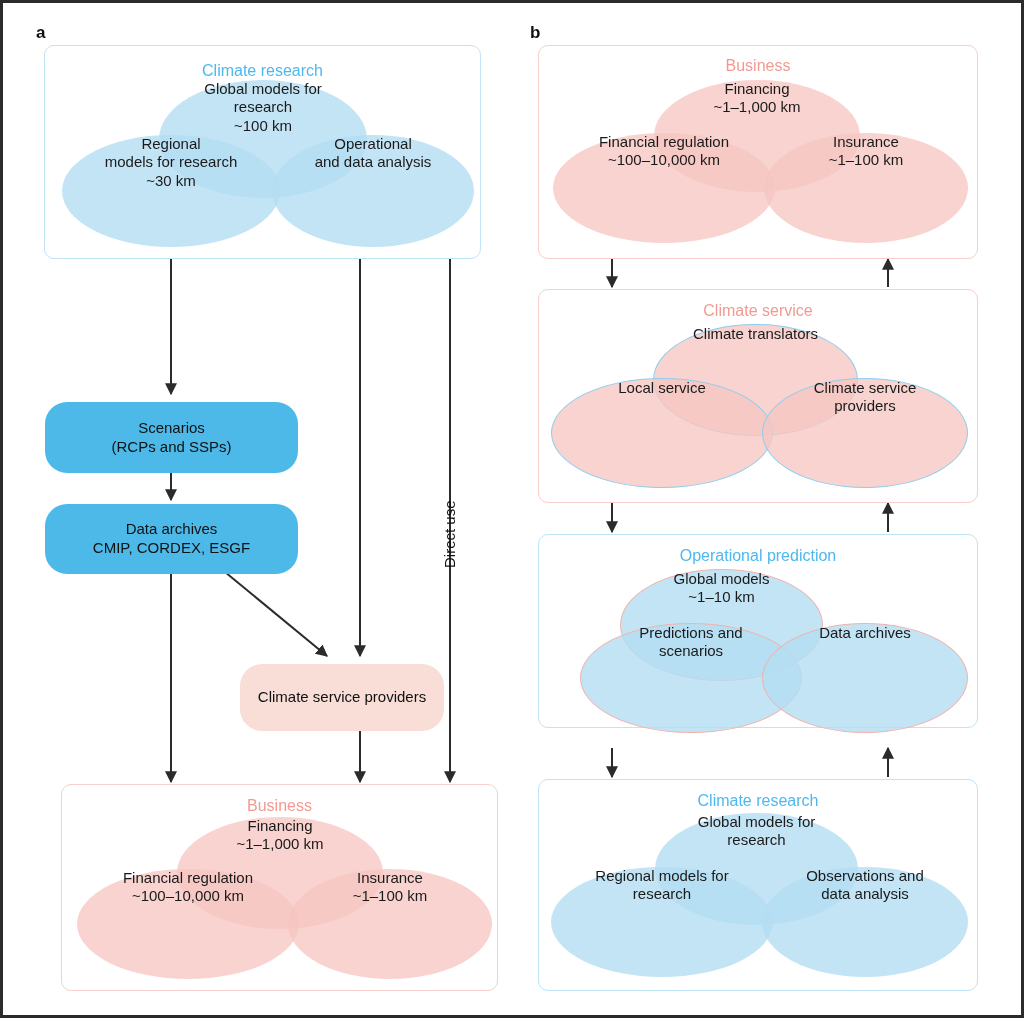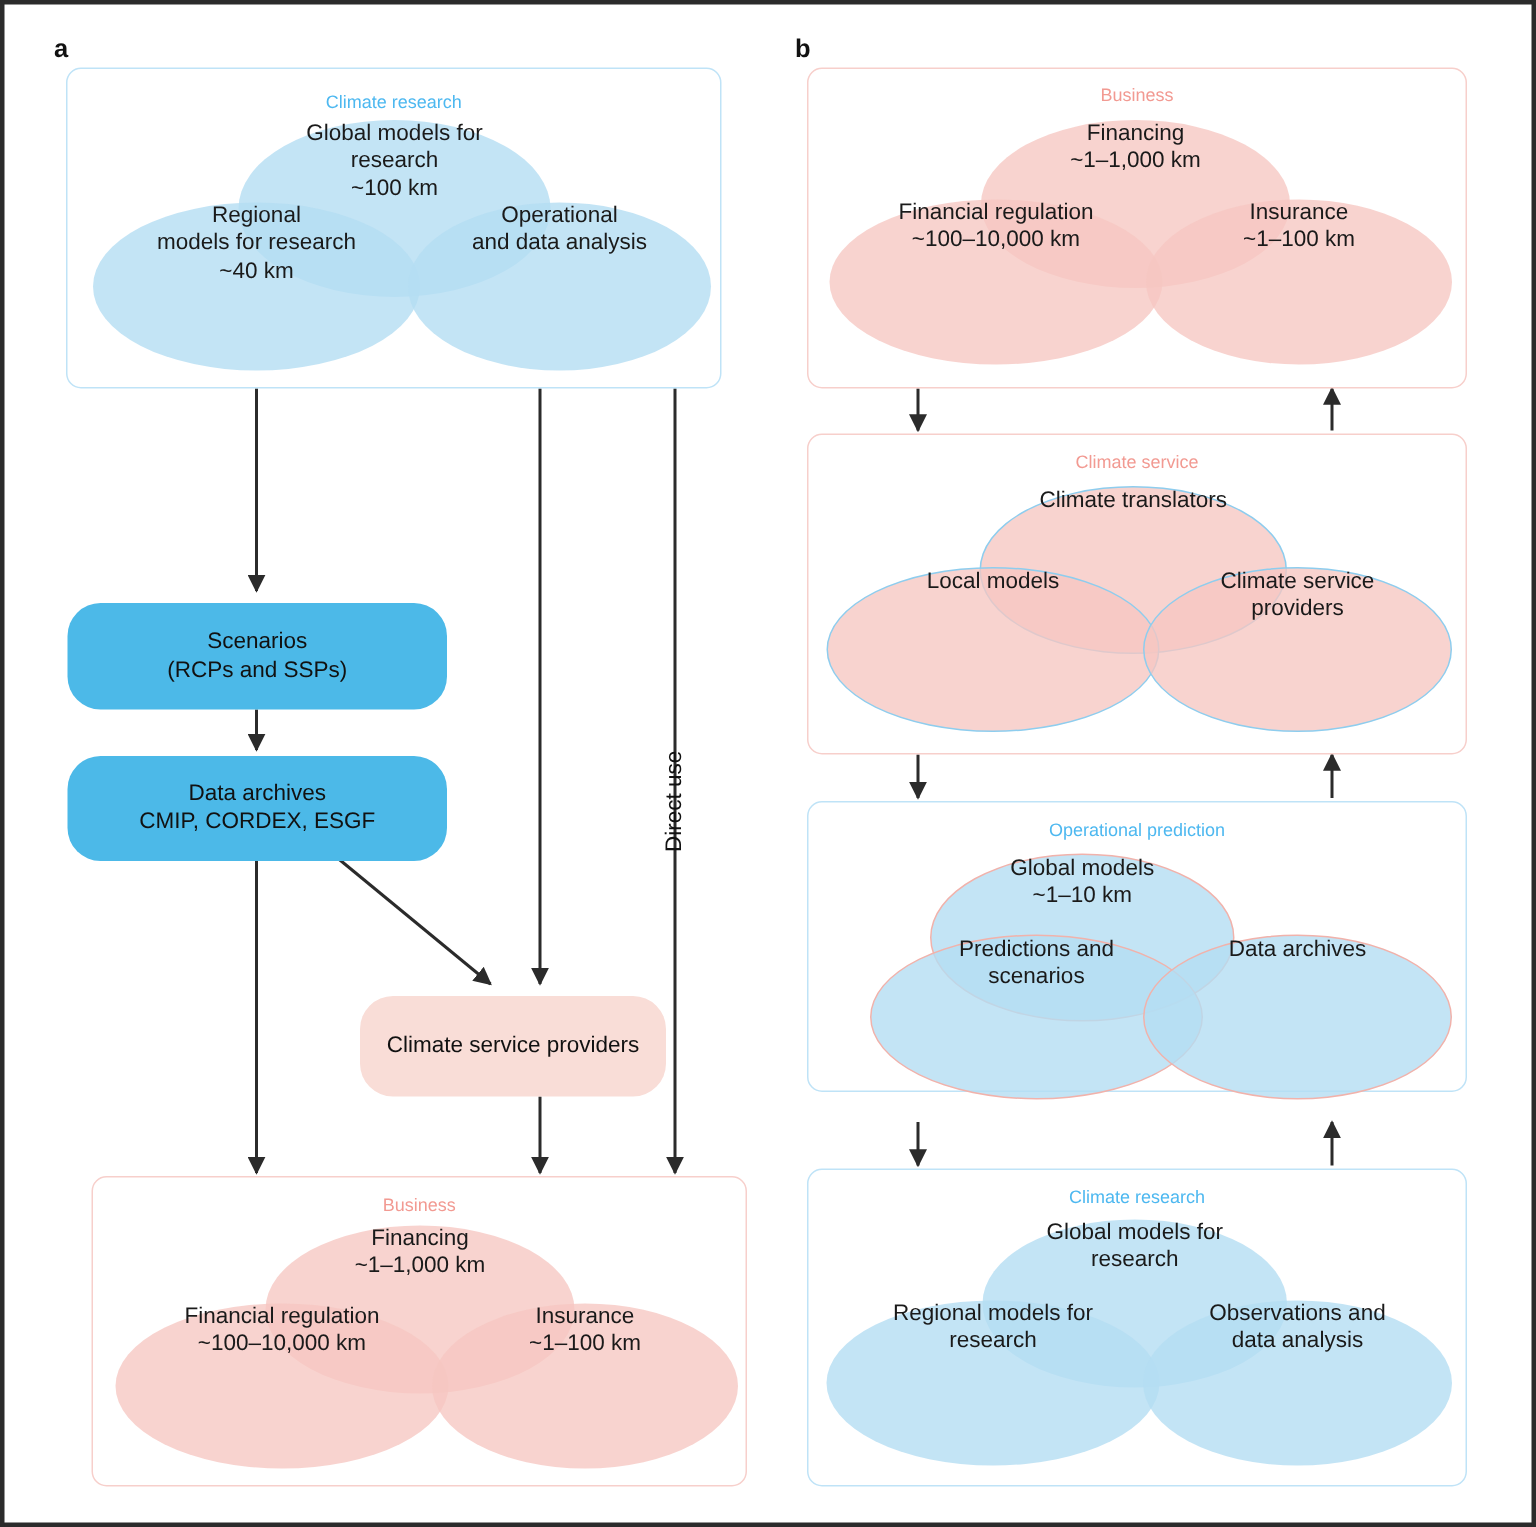--- a/index.html
+++ b/index.html
@@ -19,21 +19,21 @@
   
   .group-box{
     position:absolute;border-radius:10px;background:#ffffff;
     box-sizing:border-box;
   }
   .group-box.blue{border:1.4px solid #bfe3f7;}
   .group-box.pink{border:1.4px solid #f7cfcb;}
 
   .group-title{
     position:absolute;left:0;right:0;text-align:center;
-    font-size:12px;line-height:1.1;white-space:nowrap;
+    font-size:16px;line-height:1.1;white-space:nowrap;
   }
   .group-title.blue{color:#4db8f0;}
   .group-title.pink{color:#f29a92;}
 
   
   .ell{
     position:absolute;border-radius:50%;
     display:flex;align-items:flex-start;justify-content:center;
     text-align:center;box-sizing:border-box;
   }
@@ -103,21 +103,21 @@
     <div class="group-title blue" style="top:16px;">Climate research</div>
   </div>
   <div class="ell fill-blue" style="left:159px;top:80px;width:208px;height:118px;">
     <span class="lbl">Global models for
 research
 ~100 km</span>
   </div>
   <div class="ell fill-blue" style="left:62px;top:135px;width:218px;height:112px;">
     <span class="lbl">Regional
 models for research
-~40 km</span>
+~30 km</span>
   </div>
   <div class="ell fill-blue" style="left:272px;top:135px;width:202px;height:112px;">
     <span class="lbl">Operational
 and data analysis</span>
   </div>
 
   <div class="proc blue" style="left:45px;top:402px;width:253px;height:71px;">
     <span class="lbl">Scenarios
 (RCPs and SSPs)</span>
   </div>
@@ -165,21 +165,21 @@
 ~1–100 km</span>
   </div>
 
   <div class="group-box pink" style="left:538px;top:289px;width:440px;height:214px;">
     <div class="group-title pink" style="top:12px;">Climate service</div>
   </div>
   <div class="ell fill-pink edge-blue" style="left:653px;top:324px;width:205px;height:112px;">
     <span class="lbl">Climate translators</span>
   </div>
   <div class="ell fill-pink edge-blue" style="left:551px;top:378px;width:222px;height:110px;">
-    <span class="lbl">Local models</span>
+    <span class="lbl">Local service</span>
   </div>
   <div class="ell fill-pink edge-blue" style="left:762px;top:378px;width:206px;height:110px;">
     <span class="lbl">Climate service
 providers</span>
   </div>
 
   <div class="group-box blue" style="left:538px;top:534px;width:440px;height:194px;">
     <div class="group-title blue" style="top:12px;">Operational prediction</div>
   </div>
   <div class="ell fill-blue edge-pink" style="left:620px;top:569px;width:203px;height:112px;">

